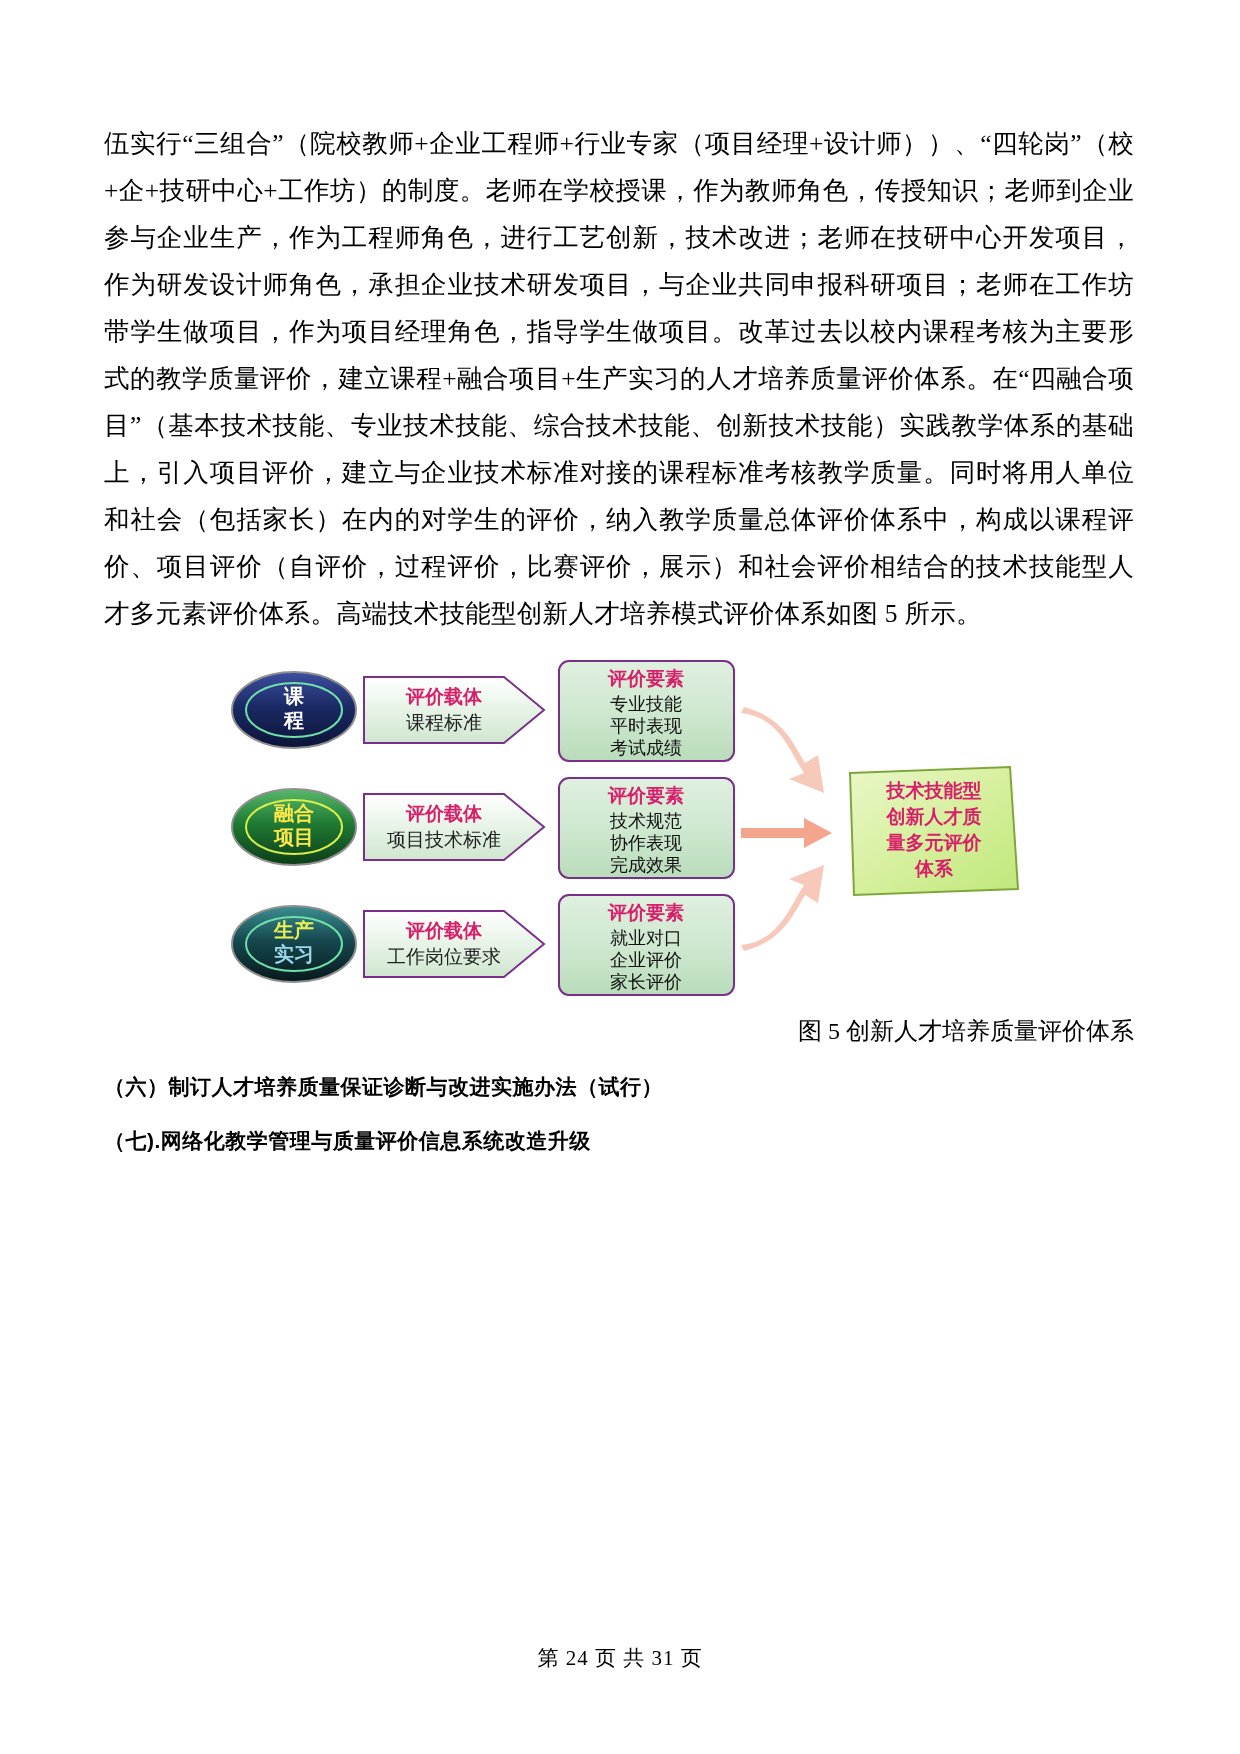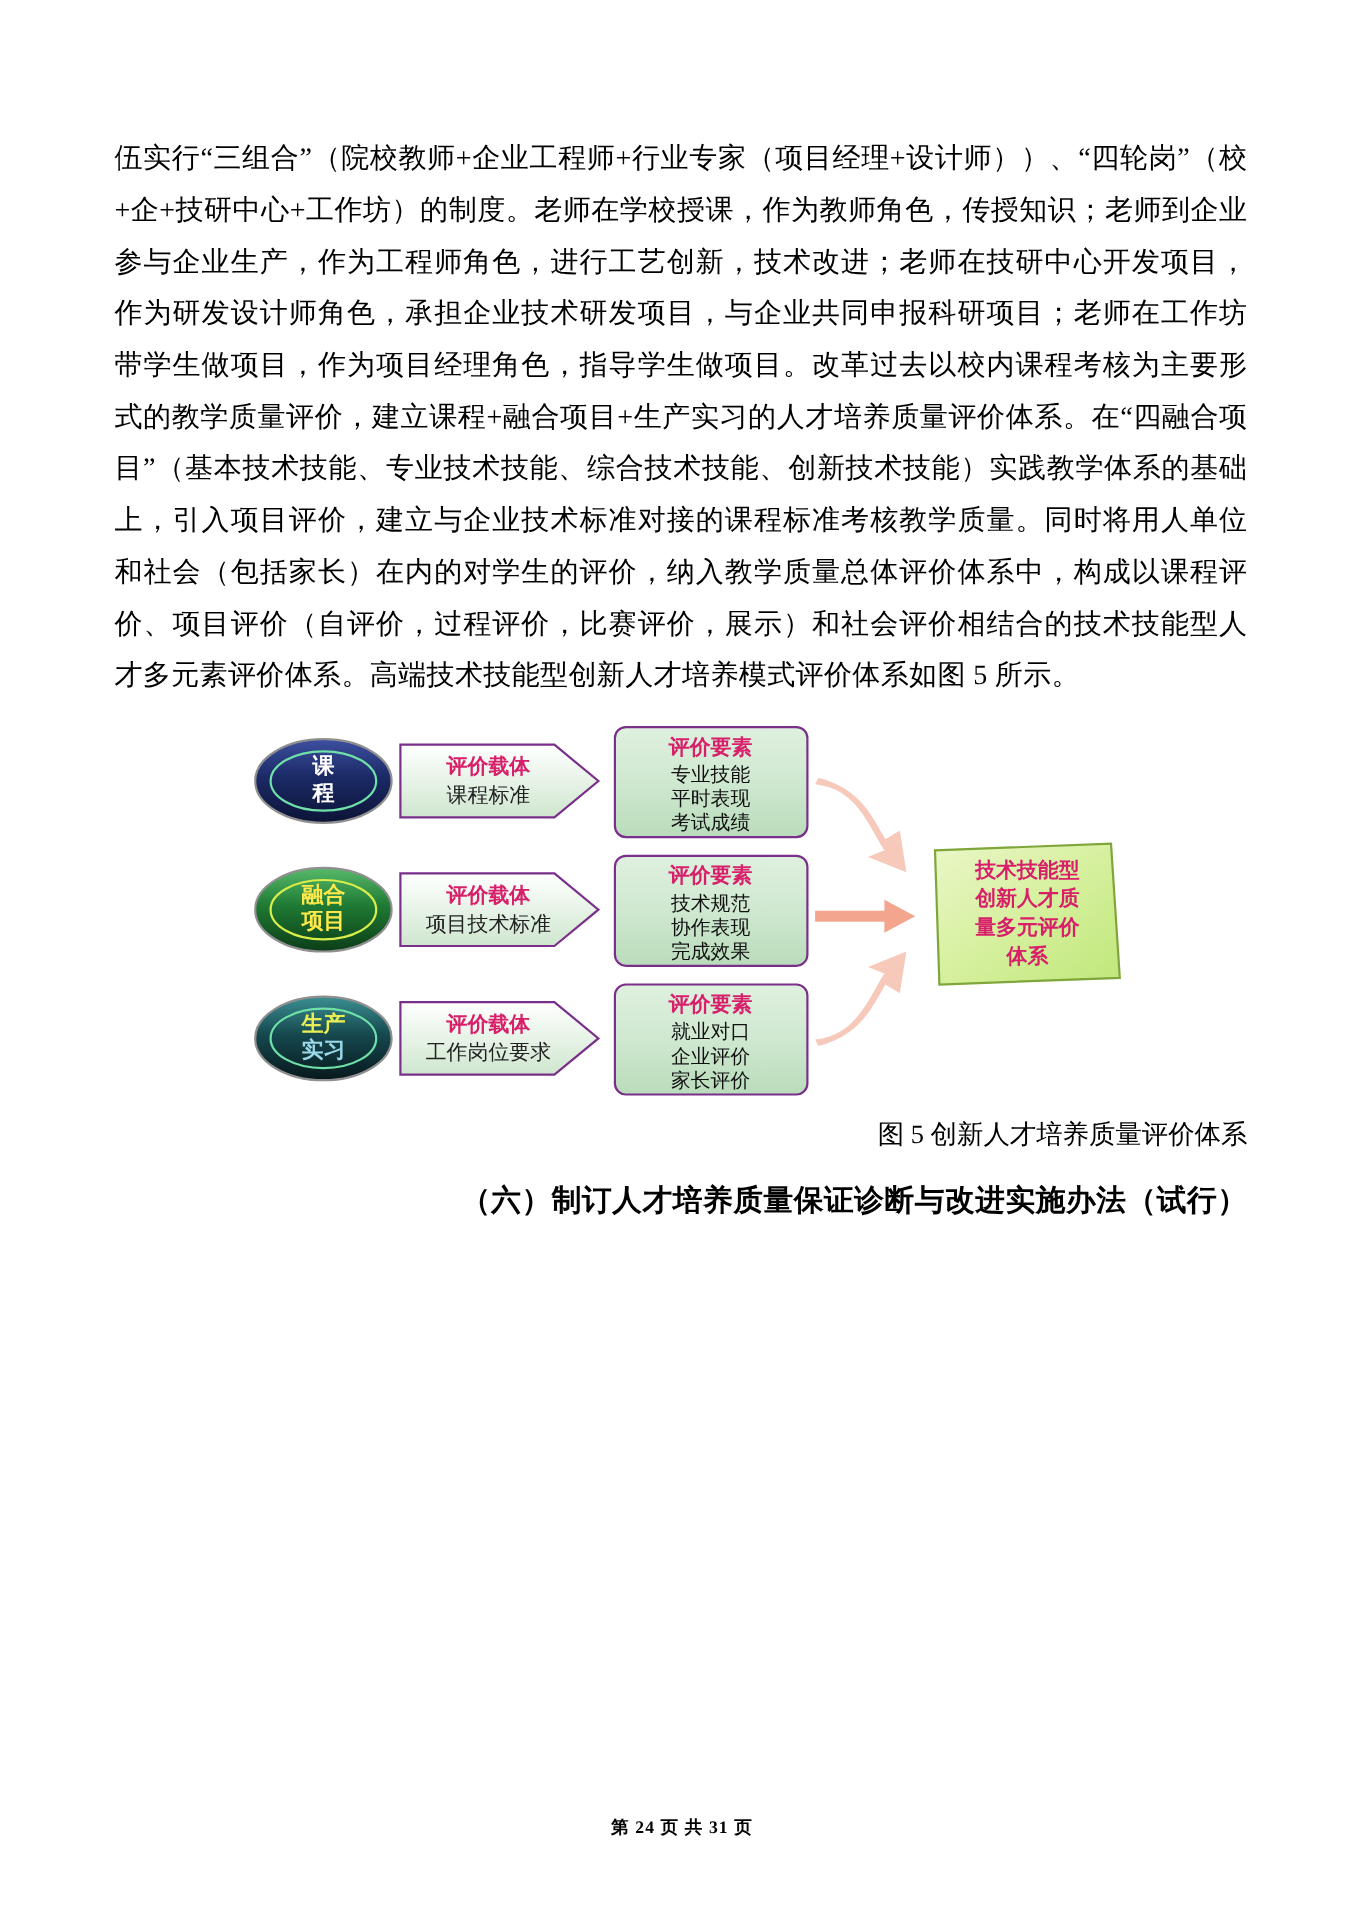--- a/index.html
+++ b/index.html
@@ -29,43 +29,43 @@
     line-height: 47px;
     text-align: justify;
     text-justify: inter-ideograph;
     letter-spacing: 0.3px;
   }
   p.indent {
     text-indent: 2.2em;
   }
   h2.section-heading {
     margin: 26px 0 14px 0;
-    font-size: 27px;
+    font-size: 21px;
     font-weight: bold;
-    text-align: right;
+    text-align: left;
     font-family: "Liberation Sans", sans-serif;
     letter-spacing: 0.5px;
   }
   .figure-block {
     margin: 18px 0 4px 0;
     text-align: center;
   }
   .figure-caption {
     margin: 10px 0 0 0;
     font-size: 24px;
     text-align: right;
   }
   .footer {
     position: absolute;
     left: 0;
     right: 0;
     bottom: 82px;
     text-align: center;
-    font-size: 16px;
-    font-weight: bold;
+    font-size: 21px;
+    font-weight: normal;
     font-family: "Liberation Serif", serif;
     letter-spacing: 1px;
   }
   
   .diagram {
     position: relative;
     width: 830px;
     height: 350px;
     margin: 0 auto;
   }
@@ -181,19 +181,20 @@
             <text x="730" y="220" text-anchor="middle" font-family="'Liberation Sans',sans-serif" font-size="19" font-weight="bold" fill="#d81f6a">体系</text>
           </g>
         </svg>
       </div>
       <div class="figure-caption">图 5 创新人才培养质量评价体系</div>
     </div>
 
     <h2 class="section-heading">（六）制订人才培养质量保证诊断与改进实施办法（试行）</h2>
 
 
+    <h2 class="section-heading">（七).网络化教学管理与质量评价信息系统改造升级</h2>
 
 
   </div>
 
   <div class="footer">第 24 页 共 31 页</div>
 
 </div>
 
 </body></html>

